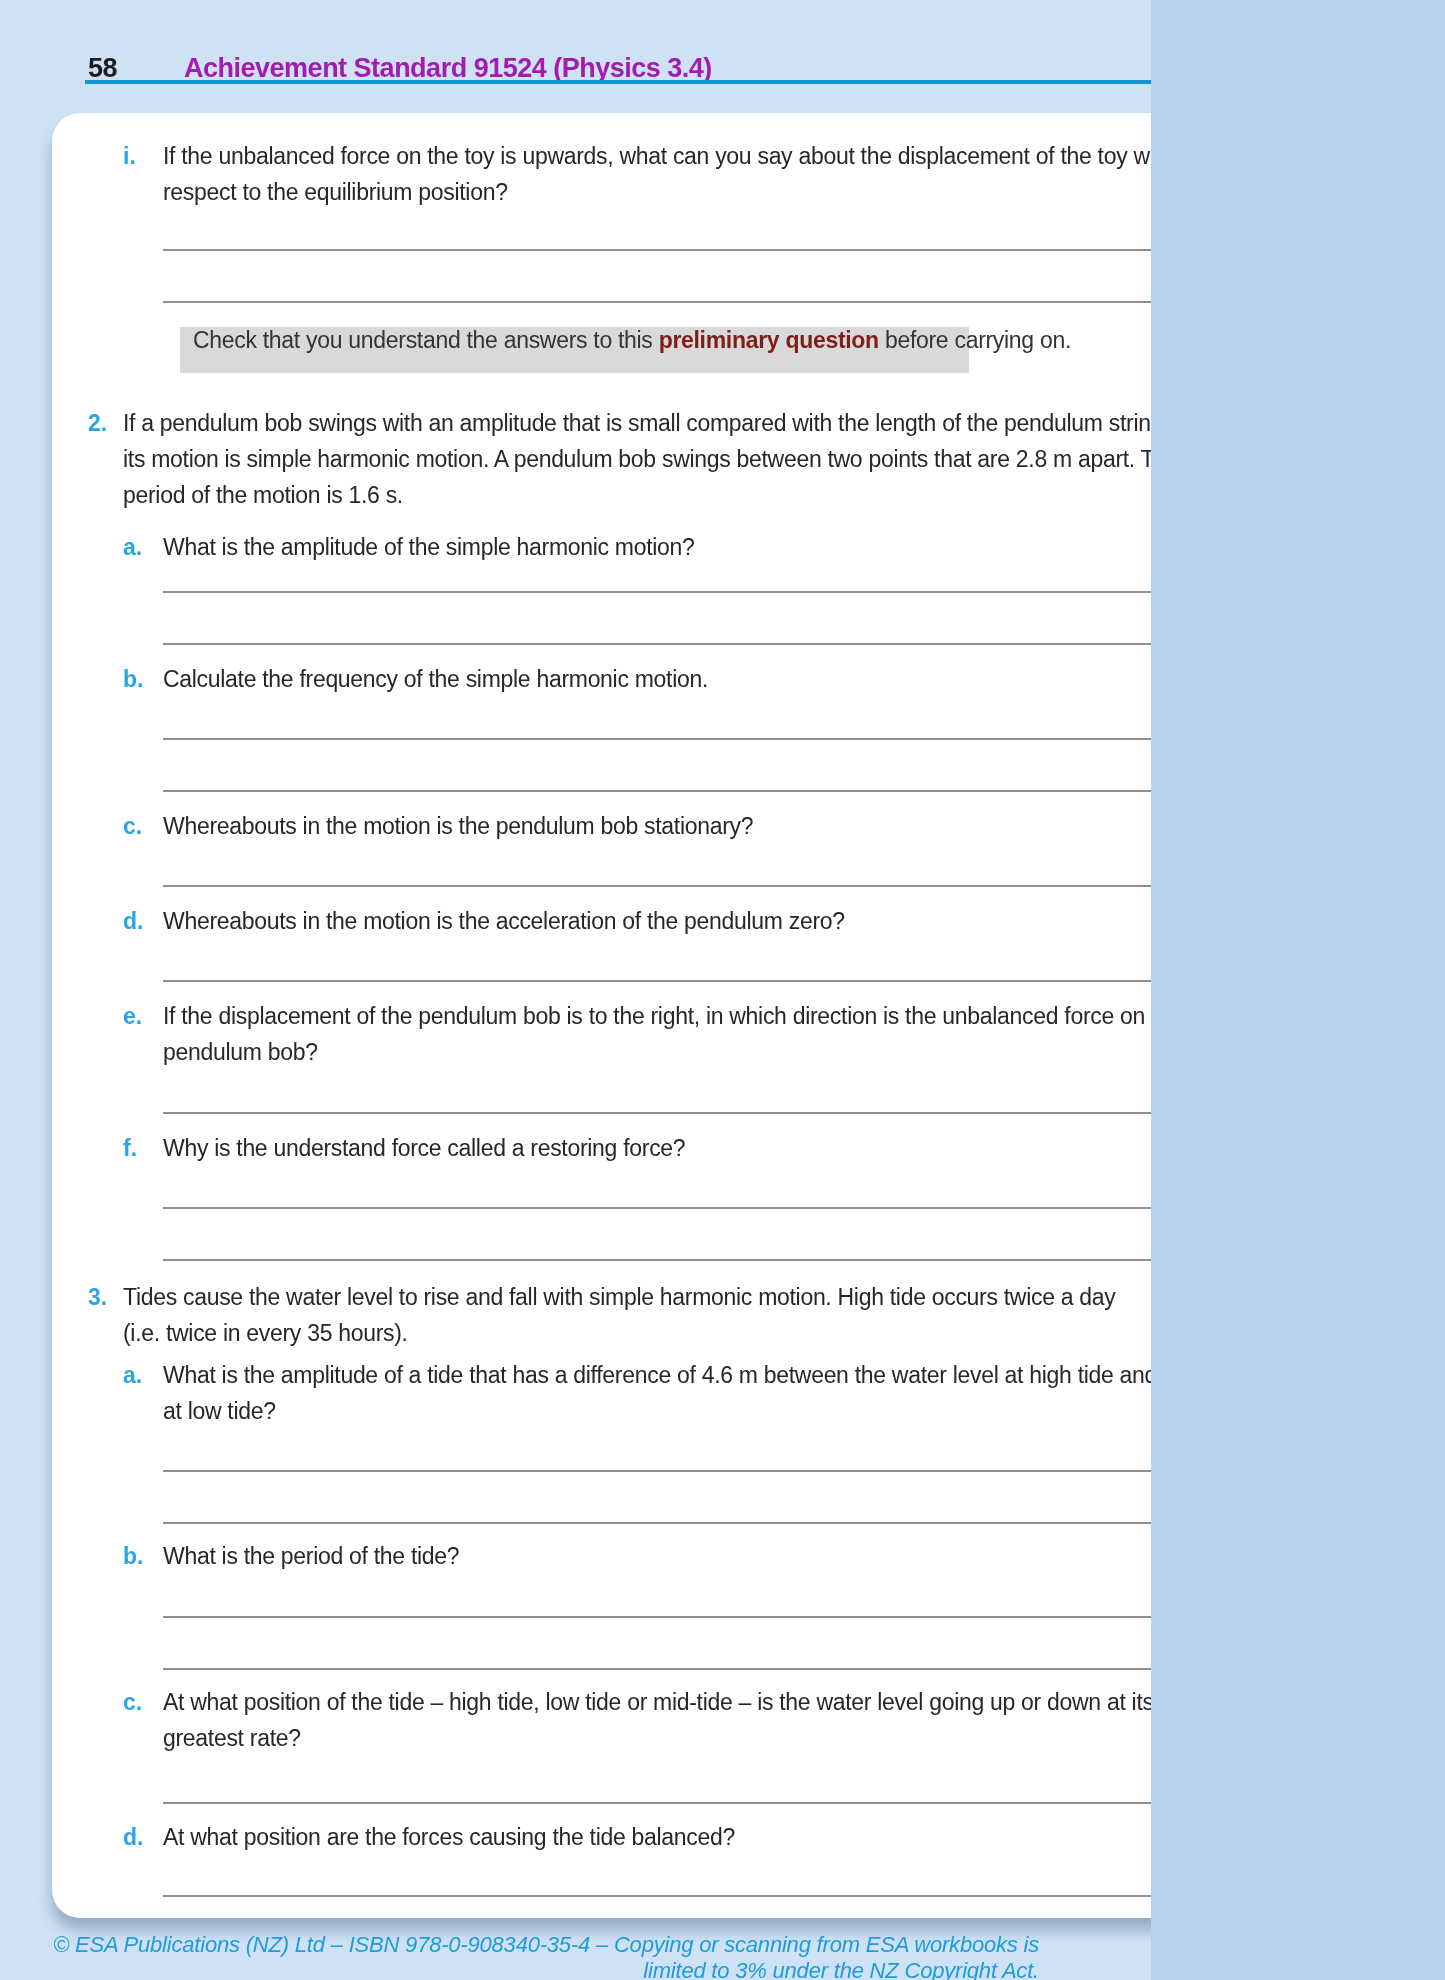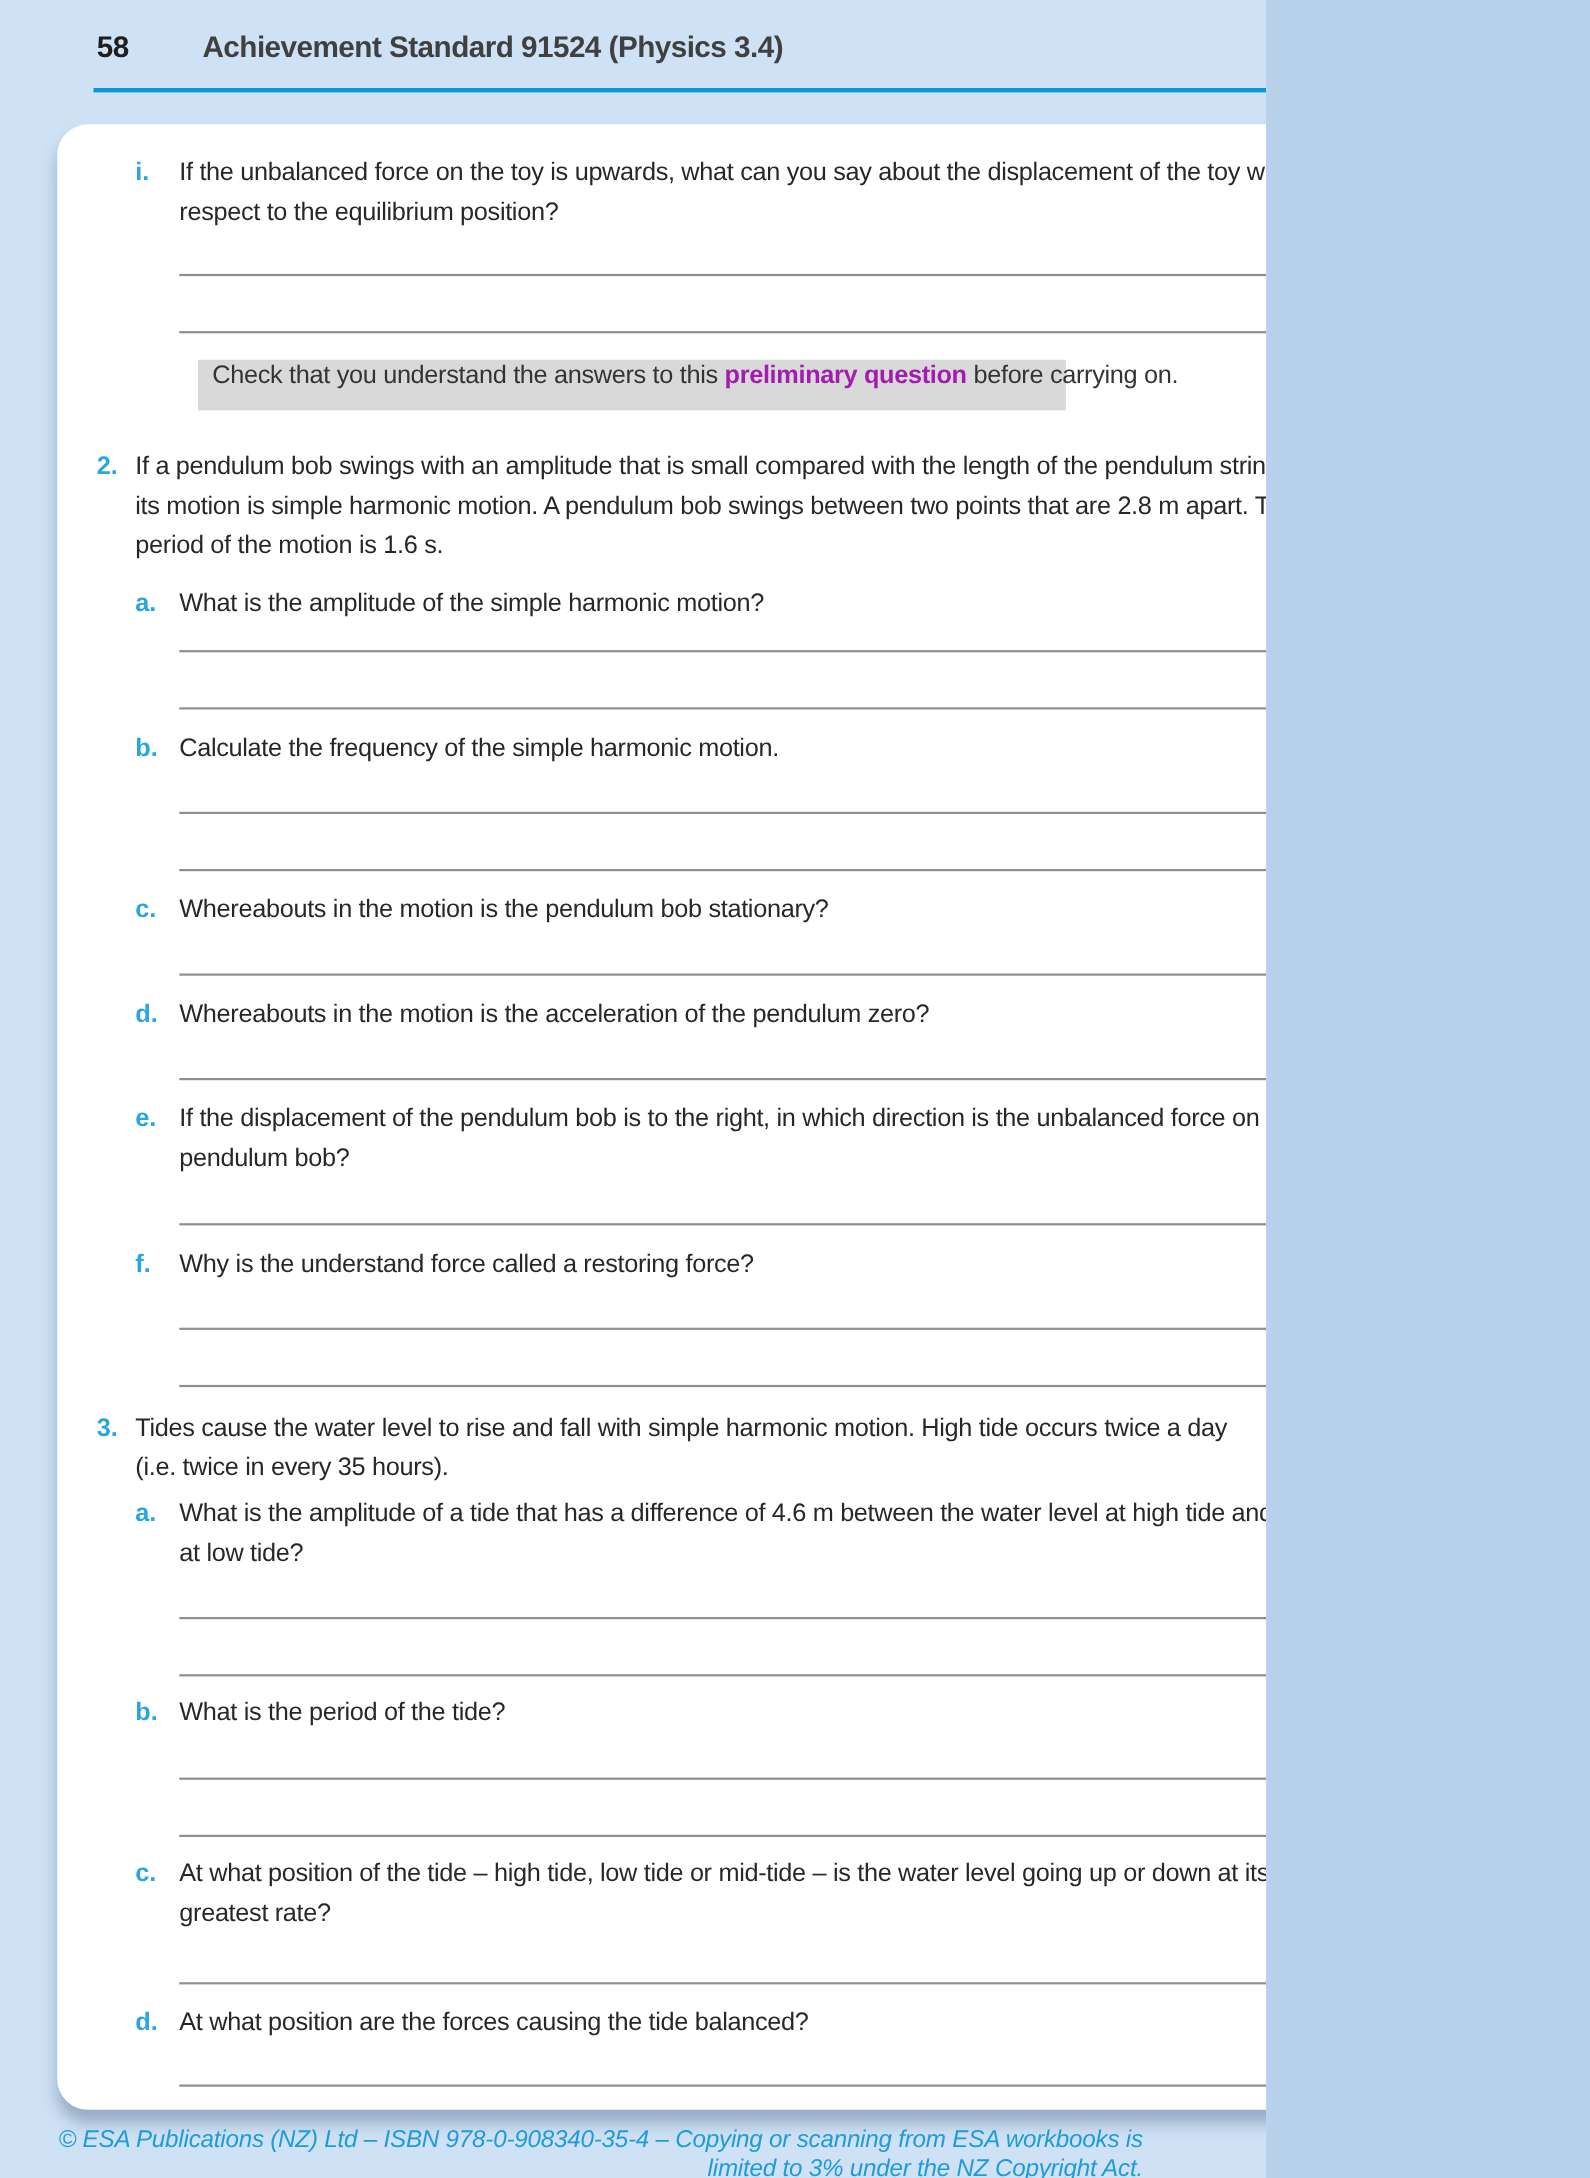--- a/index.html
+++ b/index.html
@@ -17,21 +17,21 @@
     position:relative;
     width:1151px;height:1980px;
     background:var(--page-bg);
     overflow:hidden;
     font-family:"Liberation Sans","DejaVu Sans",sans-serif;
     color:var(--ink);
   }
   
   .hdr{position:absolute;top:28px;left:88px;display:flex;align-items:baseline;}
   .hdr .pgnum{font-size:27px;font-weight:bold;color:#1e1e1e;letter-spacing:-0.5px;}
-  .hdr .title{font-size:27px;font-weight:bold;color:#404040;margin-left:67px;letter-spacing:-0.5px;}
+  .hdr .title{font-size:27px;font-weight:bold;color:#a21caf;margin-left:67px;letter-spacing:-0.5px;margin-top:25px;}
   .hdr-rule{position:absolute;top:80px;left:85px;width:1248px;height:4px;background:var(--rule);}
   
   .card{
     position:absolute;left:52px;top:113px;
     width:1341px;height:1805px;
     background:#ffffff;border-radius:28px;
     box-shadow:0 12px 14px rgba(104,130,162,0.55);
     padding:25px 60px 0 36px;
   }
   .qt{
@@ -41,21 +41,21 @@
   .sub{display:flex;margin-left:35px;}
   .sub .lbl{flex:0 0 40px;font-weight:bold;color:var(--accent);font-size:23px;line-height:36px;}
   .mainq{display:flex;}
   .mainq .num{flex:0 0 35px;font-weight:bold;color:var(--accent);font-size:23px;line-height:36px;}
   .ans{height:2px;background:var(--line);margin-left:75px;}
   .notice{
     margin-left:92px;margin-top:24px;width:789px;height:46px;
     background:var(--notice-bg);display:flex;align-items:flex-start;
     padding-left:13px;font-size:23px;color:#333333;letter-spacing:-0.3px;white-space:pre;
   }
-  .notice b{color:#a21caf;}
+  .notice b{color:#7f1d1d;}
   
   .ftr{
     position:absolute;top:1932px;left:0;right:112px;
     text-align:right;font-size:22px;font-style:italic;
     color:var(--footer);letter-spacing:-0.2px;
   }
 </style>
 </head>
 <body>
 

